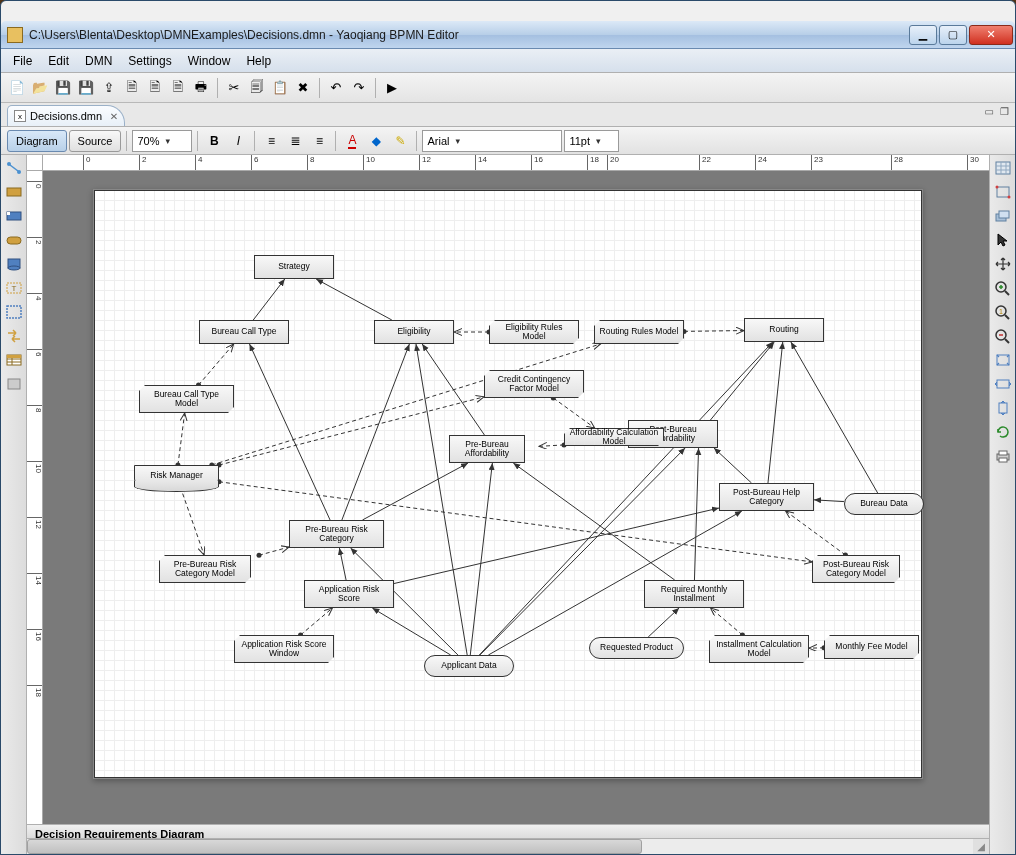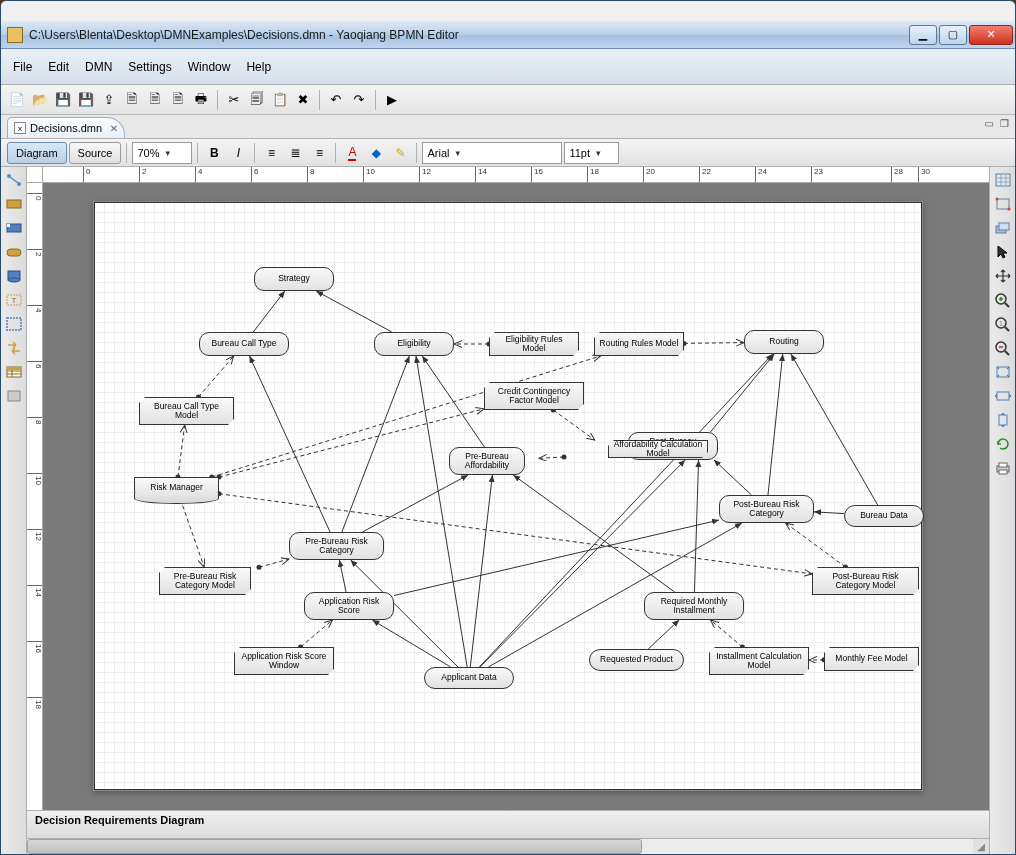--- a/index.html
+++ b/index.html
@@ -8,21 +8,21 @@
 .window { width: 1016px; height: 855px; border: 1px solid #2a4a6a; border-radius: 6px 6px 0 0; background: #f0f0f0; display: flex; flex-direction: column; box-shadow: 0 0 8px rgba(0,0,0,.4); }
 
 .titlebar { height: 28px; background: linear-gradient(to bottom, #dce9f7, #b8cfe8 50%, #a4bfe0 51%, #bfd5ee); display: flex; align-items: center; padding: 0 2px 0 6px; border-radius: 5px 5px 0 0; border-bottom: 1px solid #6a8ab0; margin-top: 20px; }
 .titlebar .app-icon { width: 16px; height: 16px; background: #e8c060; border: 1px solid #8a6a20; margin-right: 6px; }
 .titlebar .title { font-size: 12px; color: #1a1a1a; flex: 1; }
 .winbtns { display: flex; gap: 2px; }
 .winbtn { width: 30px; height: 20px; border: 1px solid #5a7a9a; border-radius: 3px; font-size: 11px; display: flex; align-items: center; justify-content: center; cursor: pointer; }
 .winbtn.min, .winbtn.max { width: 28px; background: linear-gradient(#e8f0fa, #bcd4ec); }
 .winbtn.close { width: 44px; background: linear-gradient(#f08070, #d03020); color: #fff; border-color: #8a2a1a; }
 
-.menubar { height: 36px; background: linear-gradient(#eaeff5, #d6e0ec); border-bottom: 1px solid #b0b0b0; display: flex; align-items: center; padding: 0 4px; font-size: 12px; }
+.menubar { height: 24px; background: linear-gradient(#eaeff5, #d6e0ec); border-bottom: 1px solid #b0b0b0; display: flex; align-items: center; padding: 0 4px; font-size: 12px; }
 .menubar span { padding: 3px 8px; cursor: pointer; border-radius: 3px; }
 
 .toolbar { height: 30px; background: linear-gradient(#f4f4f4, #e4e4e4); border-bottom: 1px solid #b8b8b8; display: flex; align-items: center; padding: 0 6px; gap: 3px; }
 .tbtn { width: 20px; height: 20px; display: flex; align-items: center; justify-content: center; cursor: pointer; border-radius: 2px; }
 .tsep { width: 1px; height: 20px; background: #b0b0b0; margin: 0 3px; }
 
 .tabs-row { height: 24px; background: #e8e8e8; border-bottom: 1px solid #b0b0b0; display: flex; align-items: flex-end; padding: 0 6px; position: relative; }
 .file-tab { height: 21px; background: linear-gradient(#fafcff, #e8f0f8); border: 1px solid #9ab0c8; border-bottom: none; border-radius: 5px 18px 0 0; padding: 0 22px 0 6px; font-size: 11px; display: flex; align-items: center; gap: 4px; position: relative; }
 .file-tab .fx { width: 12px; height: 12px; border: 1px solid #888; font-size: 8px; display: flex; align-items: center; justify-content: center; background: #fff; }
 .file-tab .close-x { position: absolute; right: 6px; font-size: 10px; color: #666; cursor: pointer; }
@@ -46,31 +46,31 @@
 .hruler .tick { position: absolute; top: 0; height: 16px; border-left: 1px solid #666; padding-left: 2px; line-height: 10px; }
 .canvas-body { flex: 1; display: flex; overflow: hidden; }
 .vruler { width: 16px; background: #fff; border-right: 1px solid #aaa; position: relative; overflow: hidden; font-size: 8px; color: #333; }
 .vruler .tick { position: absolute; left: 0; width: 16px; border-top: 1px solid #666; writing-mode: vertical-rl; text-orientation: mixed; line-height: 10px; padding-top: 2px; }
 
 .canvas { flex: 1; background: #7a7a7a; overflow: hidden; position: relative; }
 .page { position: absolute; left: 50px; top: 18px; width: 830px; height: 590px; background: #fff; background-image: linear-gradient(#eee 1px, transparent 1px), linear-gradient(90deg, #eee 1px, transparent 1px); background-size: 10px 10px; box-shadow: 0 2px 6px rgba(0,0,0,.3); border: 1px solid #888; }
 .page-border-rect { position:absolute; inset:0; border:1px solid #333; pointer-events:none; }
 
 .node { position: absolute; font-size: 8.5px; text-align: center; display: flex; align-items: center; justify-content: center; padding: 2px 4px; line-height: 1.1; cursor: move; }
-.decision { border: 1px solid #333; background: linear-gradient(#f8f8f8, #e2e2e2); border-radius: 10px; }
+.decision { border: 1px solid #333; background: linear-gradient(#f8f8f8, #e2e2e2); border-radius: 0; }
 .bkm { border: 1px solid #333; background: linear-gradient(#f8f8f8, #e2e2e2); clip-path: polygon(6px 0, 100% 0, 100% calc(100% - 6px), calc(100% - 6px) 100%, 0 100%, 0 6px); }
 .inputdata { border: 1px solid #333; background: linear-gradient(#f8f8f8, #e2e2e2); border-radius: 12px; }
 .ksource { border: 1px solid #333; background: linear-gradient(#f8f8f8, #e2e2e2); border-radius: 0 0 8px 8px; }
 .ksource::after{content:""; position:absolute; left:-1px; right:-1px; bottom:-6px; height:10px; border:1px solid #333; border-top:none; border-radius:0 0 50% 50%; background:linear-gradient(#e8e8e8,#d8d8d8);}
 
 svg.edges { position: absolute; inset: 0; width: 100%; height: 100%; pointer-events: none; }
 .edge { stroke: #333; stroke-width: 1; fill: none; }
 .edge.dashed { stroke-dasharray: 4 3; }
 
-.status { height: 28px; background: linear-gradient(#f0f0f0, #dcdcdc); border-top: 1px solid #b0b0b0; font-size: 11px; font-weight: bold; padding: 3px 8px; }
+.status { height: 14px; background: linear-gradient(#f0f0f0, #dcdcdc); border-top: 1px solid #b0b0b0; font-size: 11px; font-weight: bold; padding: 3px 8px; }
 .bottom-scroll { height: 16px; background: #e0e0e0; border-top: 1px solid #b0b0b0; display:flex; }
 .bottom-scroll .track{flex:1; background:#ececec; position:relative;}
 .bottom-scroll .thumb{position:absolute; left:0; width:65%; height:100%; background:linear-gradient(#d8d8d8,#c0c0c0); border:1px solid #a0a0a0; border-radius:3px;}
 .resize-grip{width:16px; display:flex; align-items:center; justify-content:center; color:#888; font-size:10px;}
 </style>
 </head>
 <body>
 
 <div class="window">
 
@@ -276,26 +276,26 @@
           <div class="tick" style="left: 40px;">0</div>
           <div class="tick" style="left: 96px;">2</div>
           <div class="tick" style="left: 152px;">4</div>
           <div class="tick" style="left: 208px;">6</div>
           <div class="tick" style="left: 264px;">8</div>
           <div class="tick" style="left: 320px;">10</div>
           <div class="tick" style="left: 376px;">12</div>
           <div class="tick" style="left: 432px;">14</div>
           <div class="tick" style="left: 488px;">16</div>
           <div class="tick" style="left: 544px;">18</div>
-          <div class="tick" style="left: 600px;">20</div>
+          <div class="tick" style="left: 564px;">20</div>
           <div class="tick" style="left: 656px;">22</div>
           <div class="tick" style="left: 712px;">24</div>
           <div class="tick" style="left: 768px;">23</div>
           <div class="tick" style="left: 824px; margin-left: 24px;">28</div>
-          <div class="tick" style="left: 875px; text-align: center;">30</div>
+          <div class="tick" style="left: 924px; text-align: center;">30</div>
         </div>
       <div class="canvas-body">
         <div class="vruler" id="vruler">
             <div class="tick" style="top: 10px;">0</div>
             <div class="tick" style="top: 66px;">2</div>
             <div class="tick" style="top: 122px;">4</div>
             <div class="tick" style="top: 178px;">6</div>
             <div class="tick" style="top: 234px;">8</div>
             <div class="tick" style="top: 290px;">10</div>
             <div class="tick" style="top: 346px;">12</div>
@@ -358,30 +358,30 @@
                 <line x1="125" y1="291.7449127906977" x2="718" y2="371.90334302325584" class="edge dashed" marker-end="url(#arrow-open)" marker-start="url(#dot)"></line>
               </svg>
             <div class="page-border-rect"></div>
           <div class="node decision" style="left: 160px; top: 65px; width: 80px; height: 24px;">Strategy</div>
               <div class="node decision" style="left: 105px; top: 130px; width: 90px; height: 24px;">Bureau Call Type</div>
               <div class="node decision" style="left: 280px; top: 130px; width: 80px; height: 24px;">Eligibility</div>
               <div class="node decision" style="left: 650px; top: 128px; width: 80px; height: 24px;">Routing</div>
               <div class="node decision" style="left: 355px; top: 245px; width: 76px; height: 28px;">Pre-Bureau Affordability</div>
               <div class="node decision" style="left: 534px; top: 230px; width: 90px; height: 28px;">Post-Bureau Affordability</div>
               <div class="node decision" style="left: 195px; top: 330px; width: 95px; height: 28px;">Pre-Bureau Risk Category</div>
-              <div class="node decision" style="left: 625px; top: 293px; width: 95px; height: 28px;">Post-Bureau Risk Category</div>
+              <div class="node decision" style="left: 625px; top: 293px; width: 95px; height: 28px;">Post-Bureau Help Category</div>
               <div class="node decision" style="left: 210px; top: 390px; width: 90px; height: 28px;">Application Risk Score</div>
               <div class="node decision" style="left: 550px; top: 390px; width: 100px; height: 28px;">Required Monthly Installment</div>
               <div class="node bkm" style="left: 395px; top: 130px; width: 90px; height: 24px;">Eligibility Rules Model</div>
               <div class="node bkm" style="left: 500px; top: 130px; width: 90px; height: 24px;">Routing Rules Model</div>
               <div class="node bkm" style="left: 45px; top: 195px; width: 95px; height: 28px;">Bureau Call Type Model</div>
               <div class="node bkm" style="left: 390px; top: 180px; width: 100px; height: 28px;">Credit Contingency Factor Model</div>
-              <div class="node bkm" style="left: 470px; top: 238px; width: 100px; height: 18px; margin-left: 44px;">Affordability Calculation Model</div>
+              <div class="node bkm" style="left: 470px; top: 238px; width: 100px; height: 18px;">Affordability Calculation Model</div>
               <div class="node bkm" style="left: 65px; top: 365px; width: 92px; height: 28px;">Pre-Bureau Risk Category Model</div>
-              <div class="node bkm" style="left: 718px; top: 365px; width: 107px; height: 28px;">Post-Bureau Risk Category Model</div>
+              <div class="node bkm" style="left: 718px; top: 365px; width: 88px; height: 28px;">Post-Bureau Risk Category Model</div>
               <div class="node bkm" style="left: 140px; top: 445px; width: 100px; height: 28px;">Application Risk Score Window</div>
               <div class="node bkm" style="left: 615px; top: 445px; width: 100px; height: 28px;">Installment Calculation Model</div>
               <div class="node bkm" style="left: 730px; top: 445px; width: 95px; height: 24px;">Monthly Fee Model</div>
               <div class="node ksource" style="left: 40px; top: 275px; width: 85px; height: 22px;">Risk Manager</div>
               <div class="node inputdata" style="left: 330px; top: 465px; width: 90px; height: 22px;">Applicant Data</div>
               <div class="node inputdata" style="left: 495px; top: 447px; width: 95px; height: 22px;">Requested Product</div>
               <div class="node inputdata" style="left: 750px; top: 303px; width: 80px; height: 22px;">Bureau Data</div>
             </div>
         </div>
       </div>

